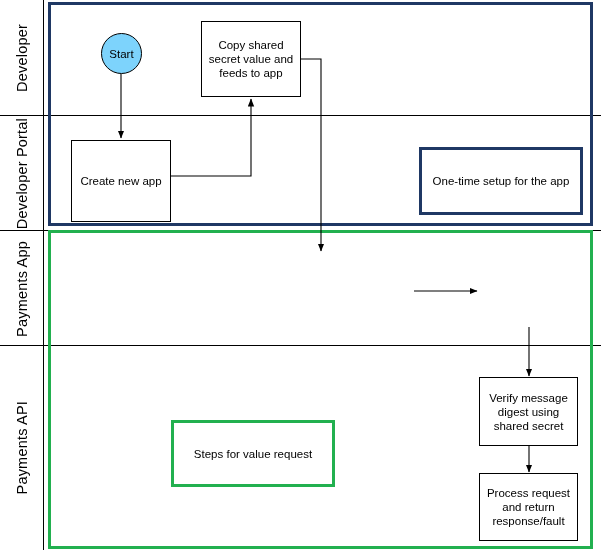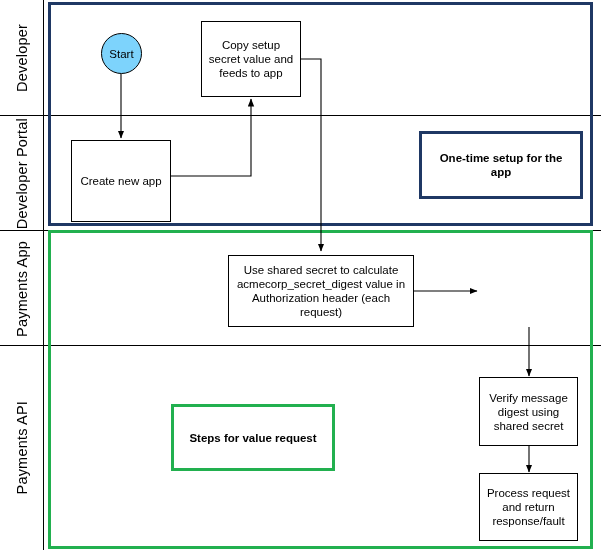--- a/index.html
+++ b/index.html
@@ -87,23 +87,24 @@
   .callout {
     position: absolute;
     box-sizing: border-box;
     background: #ffffff;
     display: flex;
     align-items: center;
     justify-content: center;
     text-align: center;
     font-size: 11.5px;
     line-height: 14px;
-    font-weight: bold;
+    font-weight: normal;
     color: #000000;
     padding: 2px 6px;
+    margin-top: 16px;
   }
   .callout-blue { border: 3px solid #1f3864; }
   .callout-green { border: 3px solid #22b04f; }
 
   
   #connectors {
     position: absolute;
     left: 0;
     top: 0;
     width: 601px;
@@ -155,30 +156,27 @@
     <path d="M529,327 L529,376" stroke="#000000" stroke-width="1.1" fill="none" marker-end="url(#arrow)"></path>
 
     <path d="M529,446 L529,472" stroke="#000000" stroke-width="1.1" fill="none" marker-end="url(#arrow)"></path>
   </svg>
 
   <div class="circle" style="left:101px; top:33px; width:41px; height:41px;">
     <span>Start</span>
   </div>
 
   <div class="box" style="left:201px; top:21px; width:100px; height:76px;">
-    <span>Copy setup secret value and feeds to app</span>
+    <span>Copy shared secret value and feeds to app</span>
   </div>
 
   <div class="box" style="left:71px; top:140px; width:100px; height:82px;">
     <span>Create new app</span>
   </div>
 
-  <div class="box" style="left:228px; top:255px; width:186px; height:72px;">
-    <span>Use shared secret to calculate acmecorp_secret_digest value in Authorization header (each request)</span>
-  </div>
 
 
   <div class="box" style="left:479px; top:377px; width:99px; height:69px;">
     <span>Verify message digest using shared secret</span>
   </div>
 
   <div class="box" style="left:479px; top:473px; width:99px; height:68px;justify-content:flex-end;">
     <span>Process request and return response/fault</span>
   </div>
 

